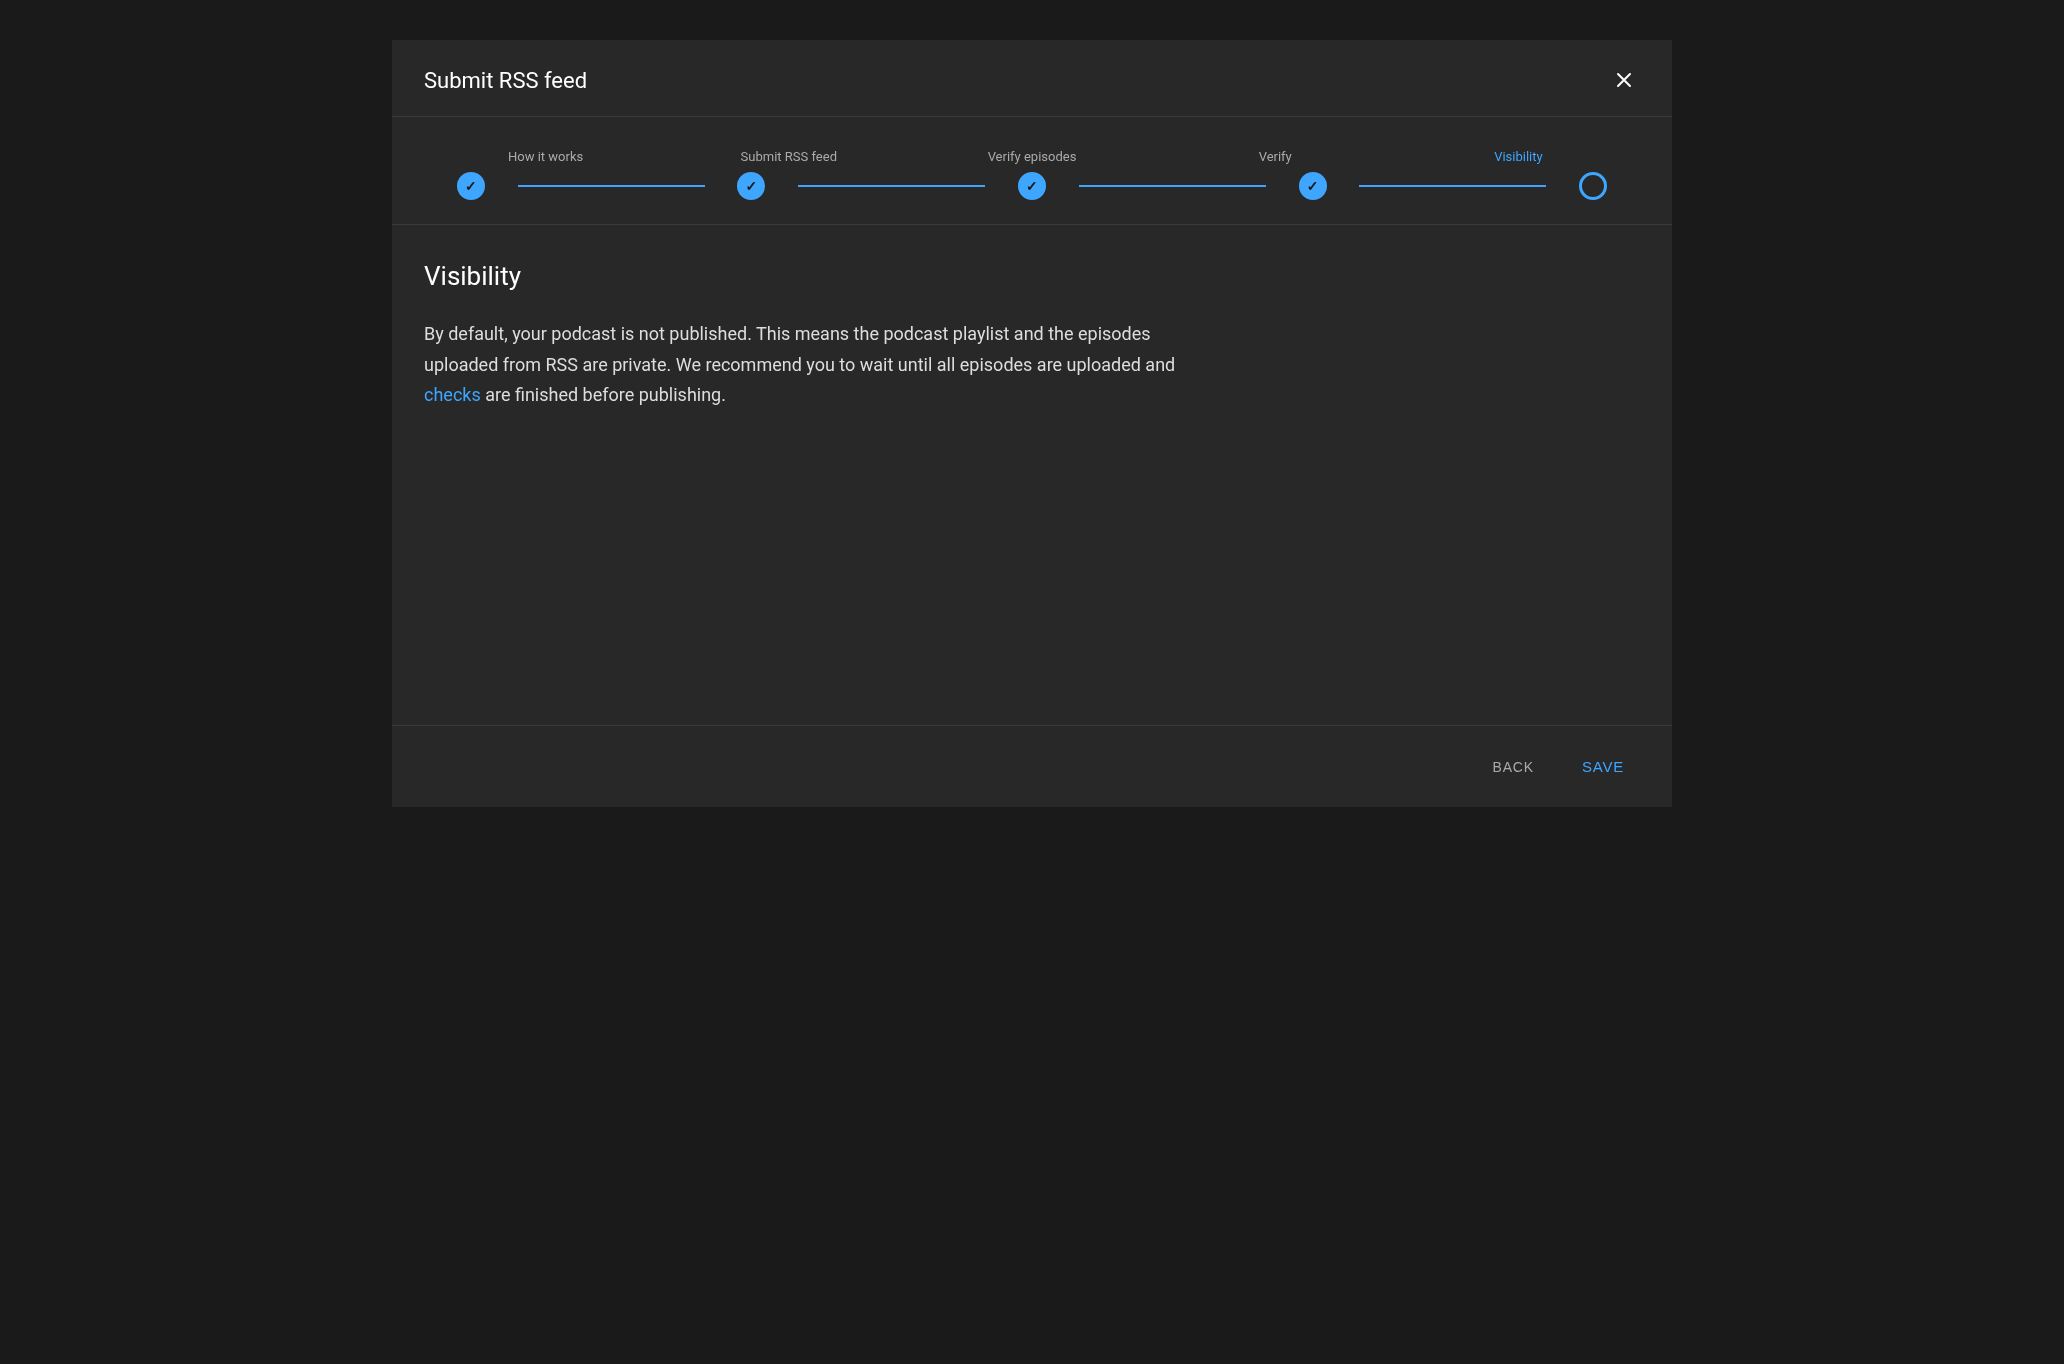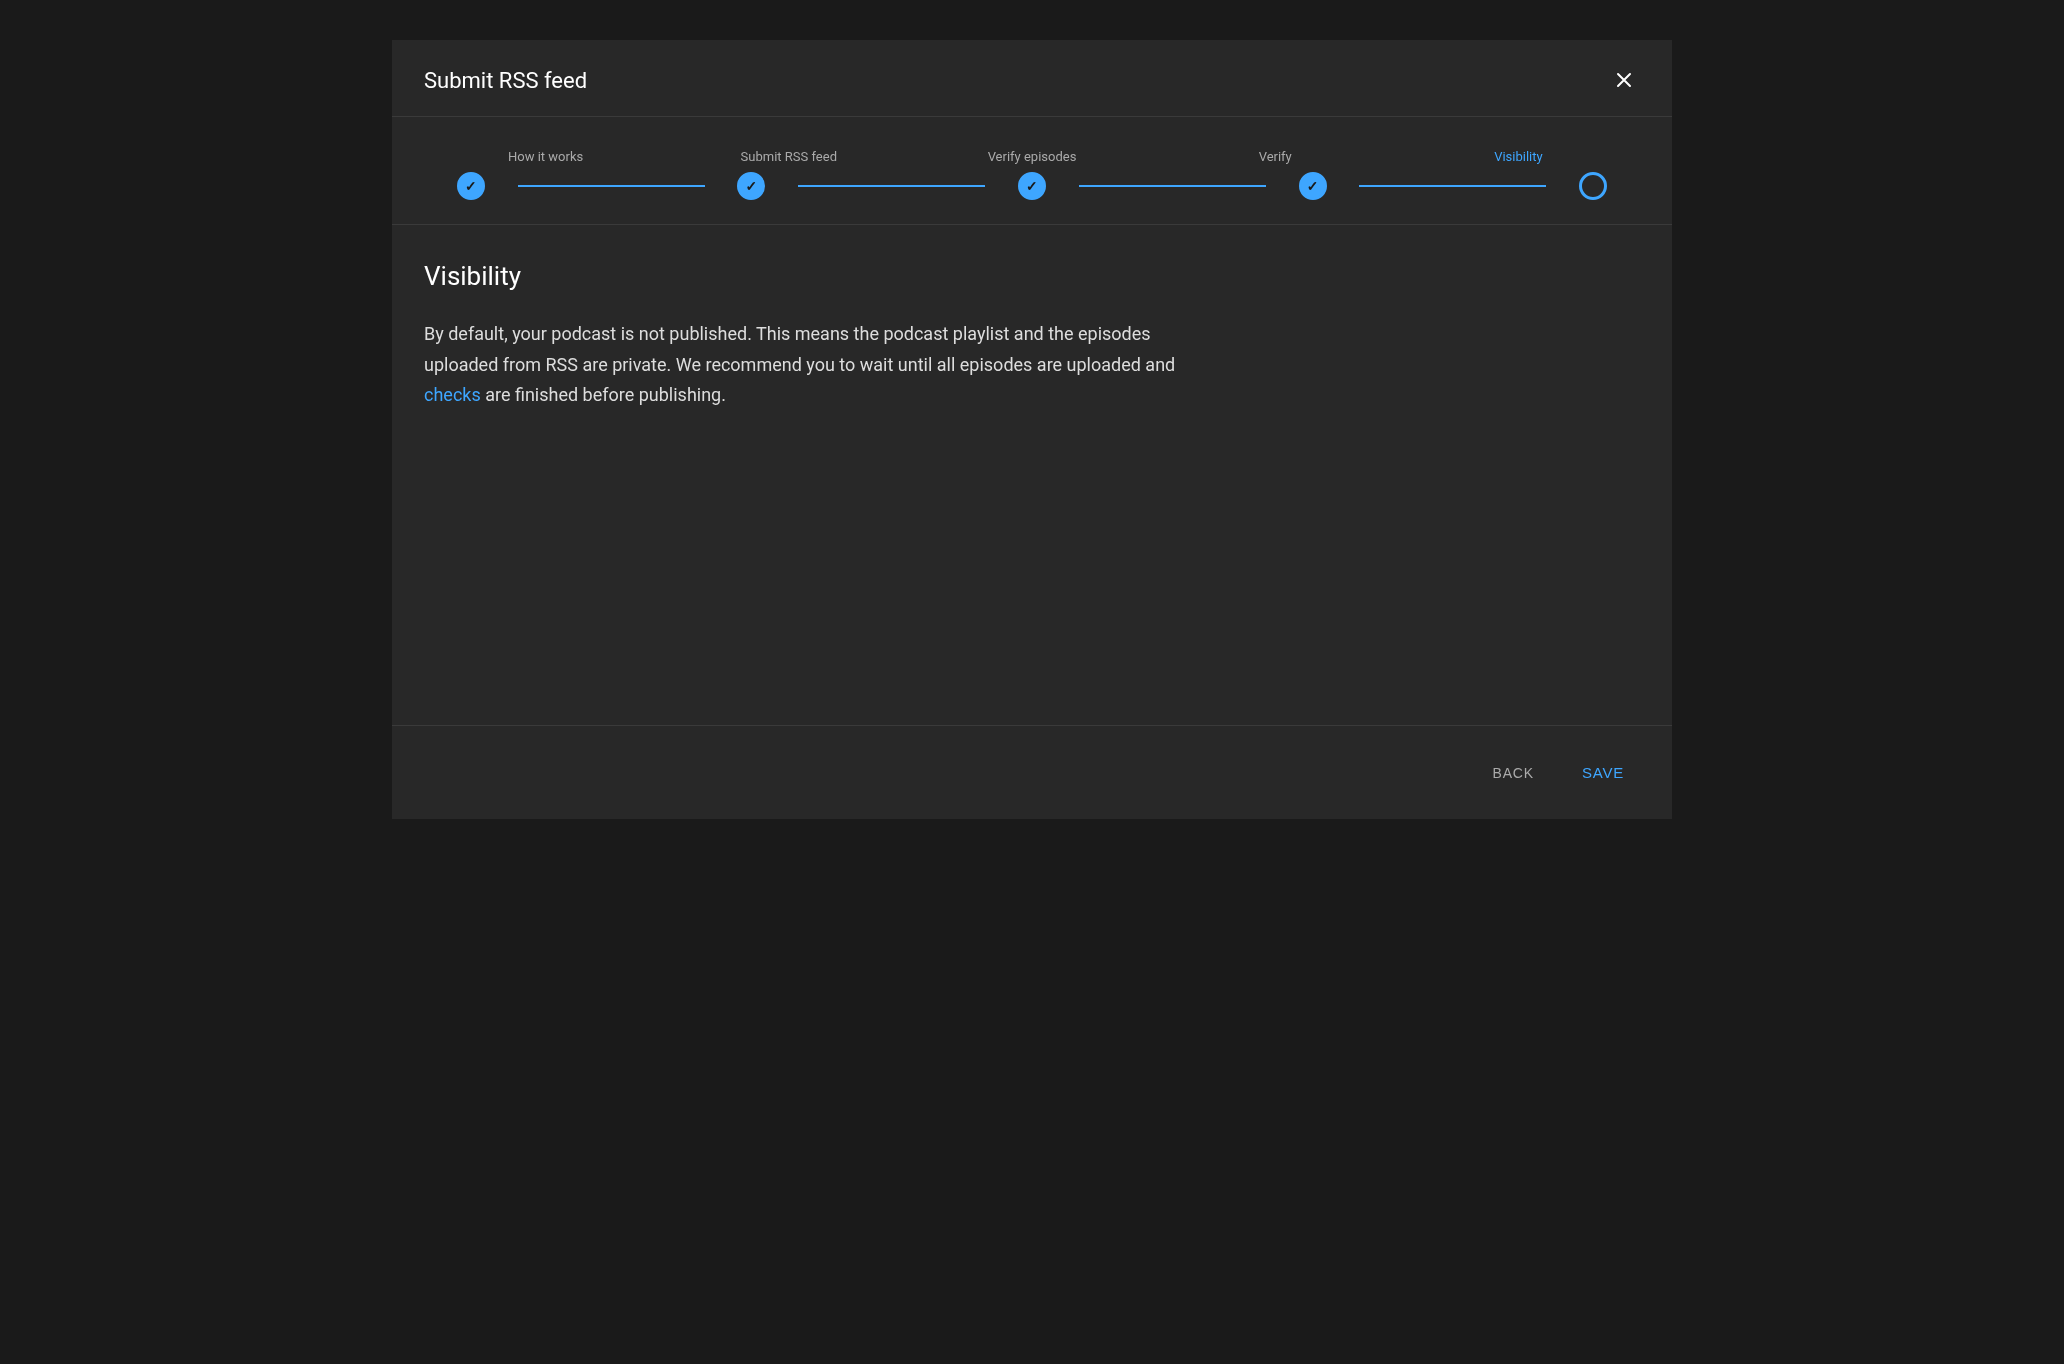--- a/index.html
+++ b/index.html
@@ -118,21 +118,21 @@
     .link-text {
       color: #3ea6ff;
       text-decoration: none;
       cursor: pointer;
     }
 
     .dialog-footer {
       display: flex;
       align-items: center;
       justify-content: flex-end;
-      padding: 30px 32px;
+      padding: 24px 32px;
       border-top: 1px solid #3a3a3a;
       gap: 16px;
     }
 
     .btn-back {
       background: none;
       border: none;
       color: #aaaaaa;
       font-size: 14px;
       font-weight: 500;

